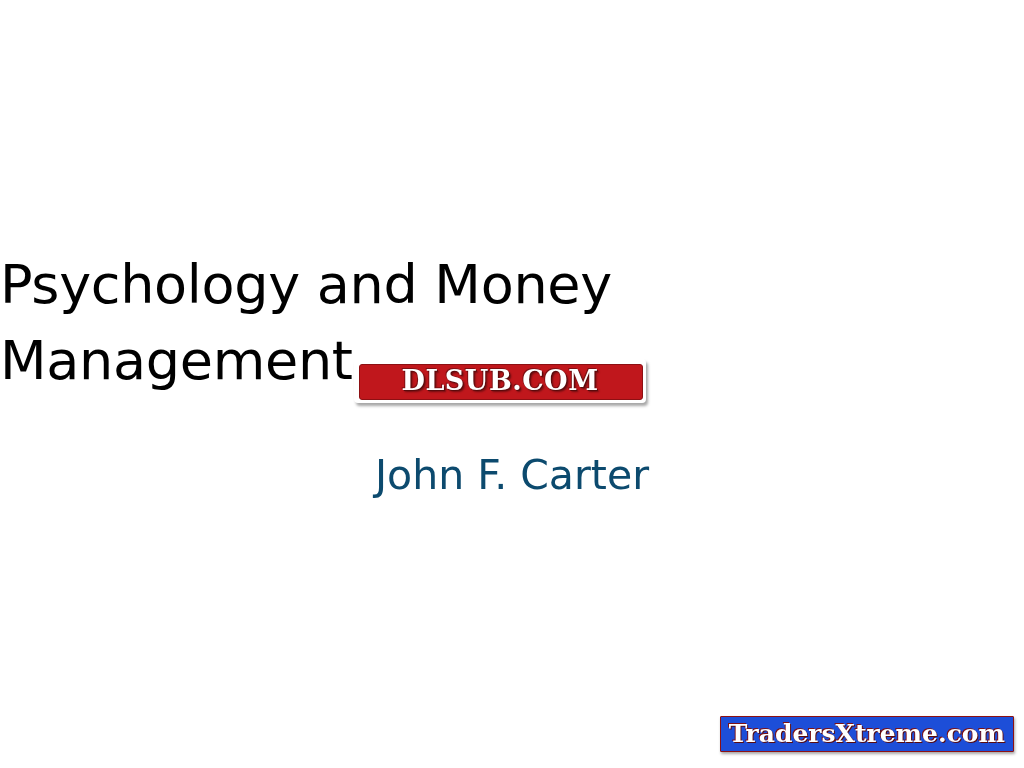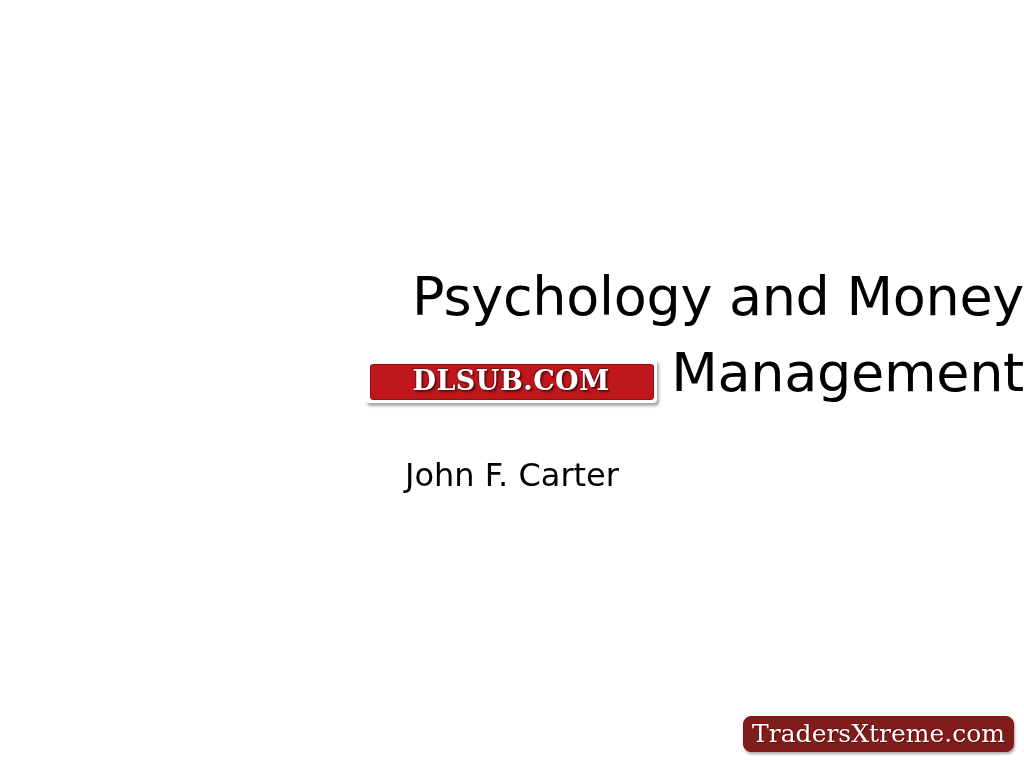--- a/index.html
+++ b/index.html
@@ -38,36 +38,35 @@
       3px 3px 1px rgba(120,120,120,0.55);
     white-space: nowrap;
   }
 
   
   .title-block {
     position: absolute;
     left: 0;
     top: 247px;
     width: 1024px;
-    text-align: right;
-    margin-top: 12px;
+    text-align: left;
   }
   .title-line {
     font-family: "DejaVu Sans", sans-serif;
     font-size: 54px;
     font-weight: 400;
     line-height: 76px;
     color: #000000;
     letter-spacing: -0.3px;
   }
 
   
   .wm-center {
     position: absolute;
-    left: 365px;
+    left: 354px;
     top: 359px;
     width: 292px;
     height: 44px;
   }
   .wm-center .plate {
     position: absolute;
     left: 0; top: 0;
     width: 292px;
     height: 44px;
     border-radius: 4px;
@@ -105,46 +104,46 @@
   
   .subtitle-block {
     position: absolute;
     left: 0;
     top: 443px;
     width: 1024px;
     text-align: center;
   }
   .subtitle-line {
     font-family: "DejaVu Sans", sans-serif;
-    font-size: 32px;
+    font-size: 41px;
     font-weight: 400;
     line-height: 65px;
-    color: #000000;
+    color: #0c4a6e;
   }
 
   
   .wm-bottomright {
     position: absolute;
     right: 10px;
     bottom: 18px;
     height: 34px;
   }
   .wm-bottomright .band {
     position: absolute;
     right: 0;
     top: 0;
     height: 34px;
     padding: 0 8px;
-    background: #7f1d1d;
+    background: #1d4ed8;
     border: 1px solid #8d1013;
-    border-radius: 8px;
+    border-radius: 1px;
     box-shadow: 1px 2px 3px rgba(0,0,0,0.35);
     line-height: 34px;
     font-family: "DejaVu Serif", serif;
-    font-weight: normal;
+    font-weight: bold;
     font-size: 25px;
     color: #ffffff;
     text-shadow:
       1px 1px 0 #5a0b0d,
       -1px -1px 0 #7d1013;
     white-space: nowrap;
   }
 </style>
 </head>
 <body>

